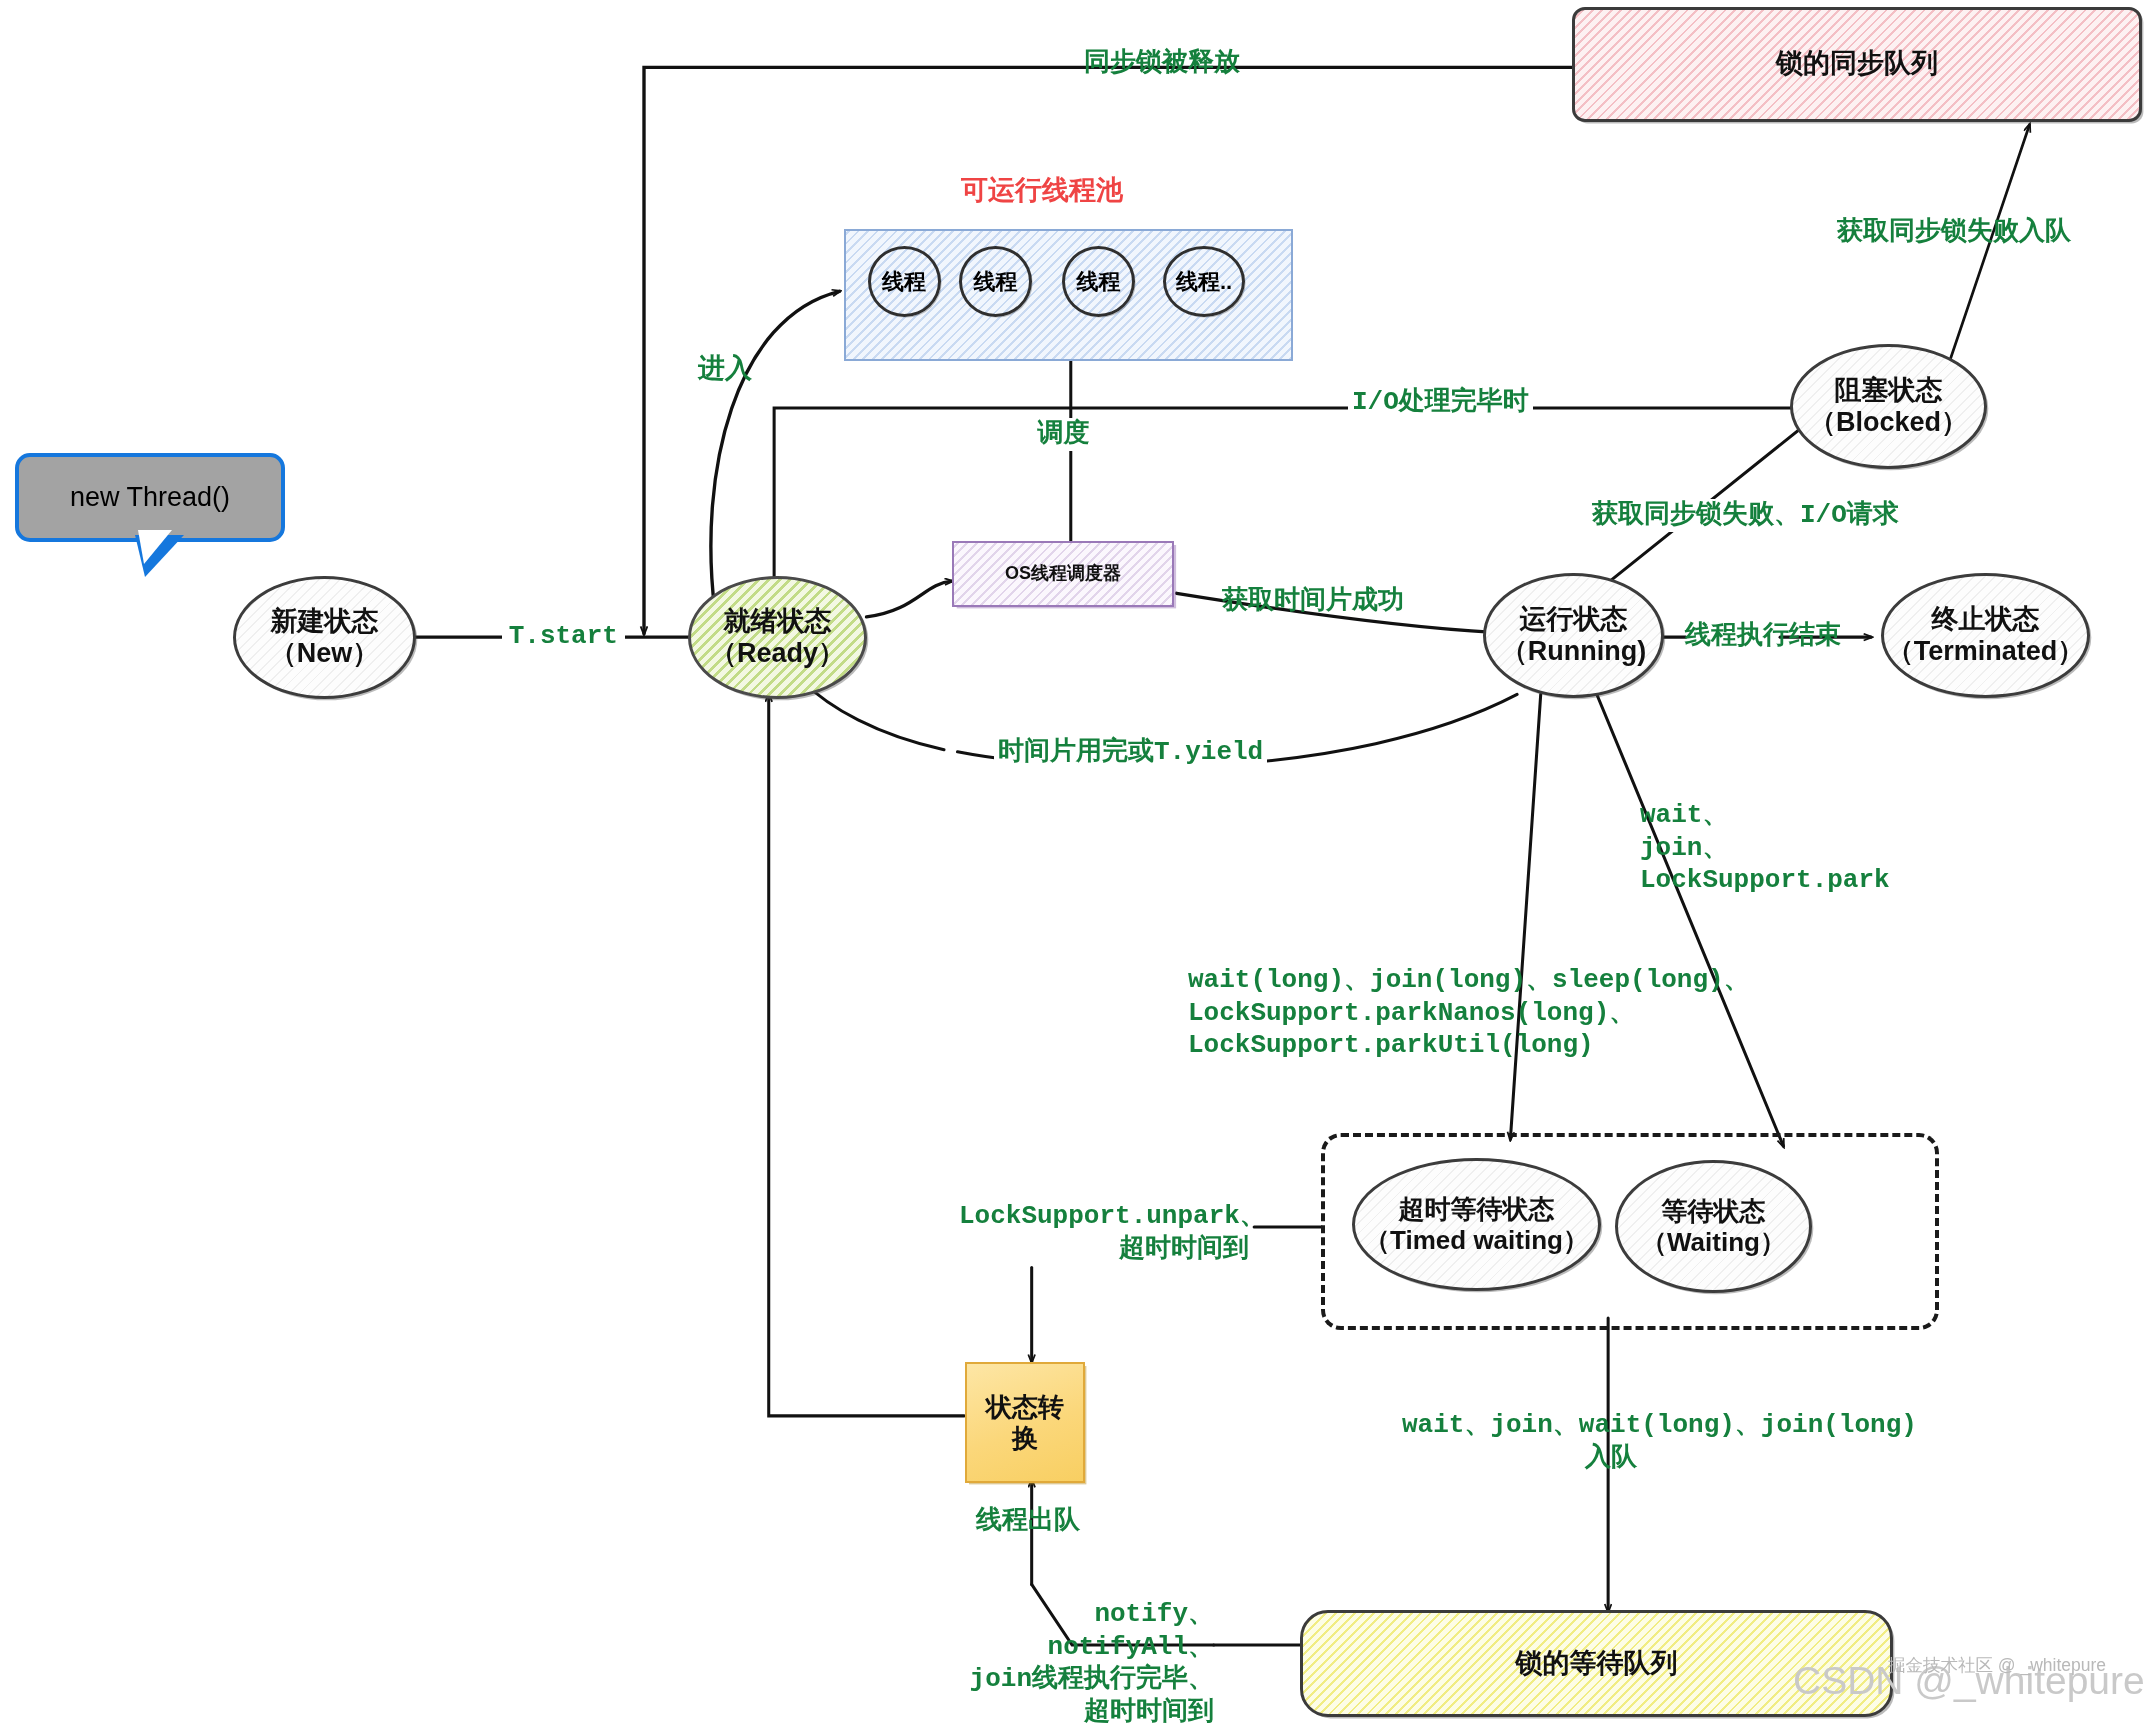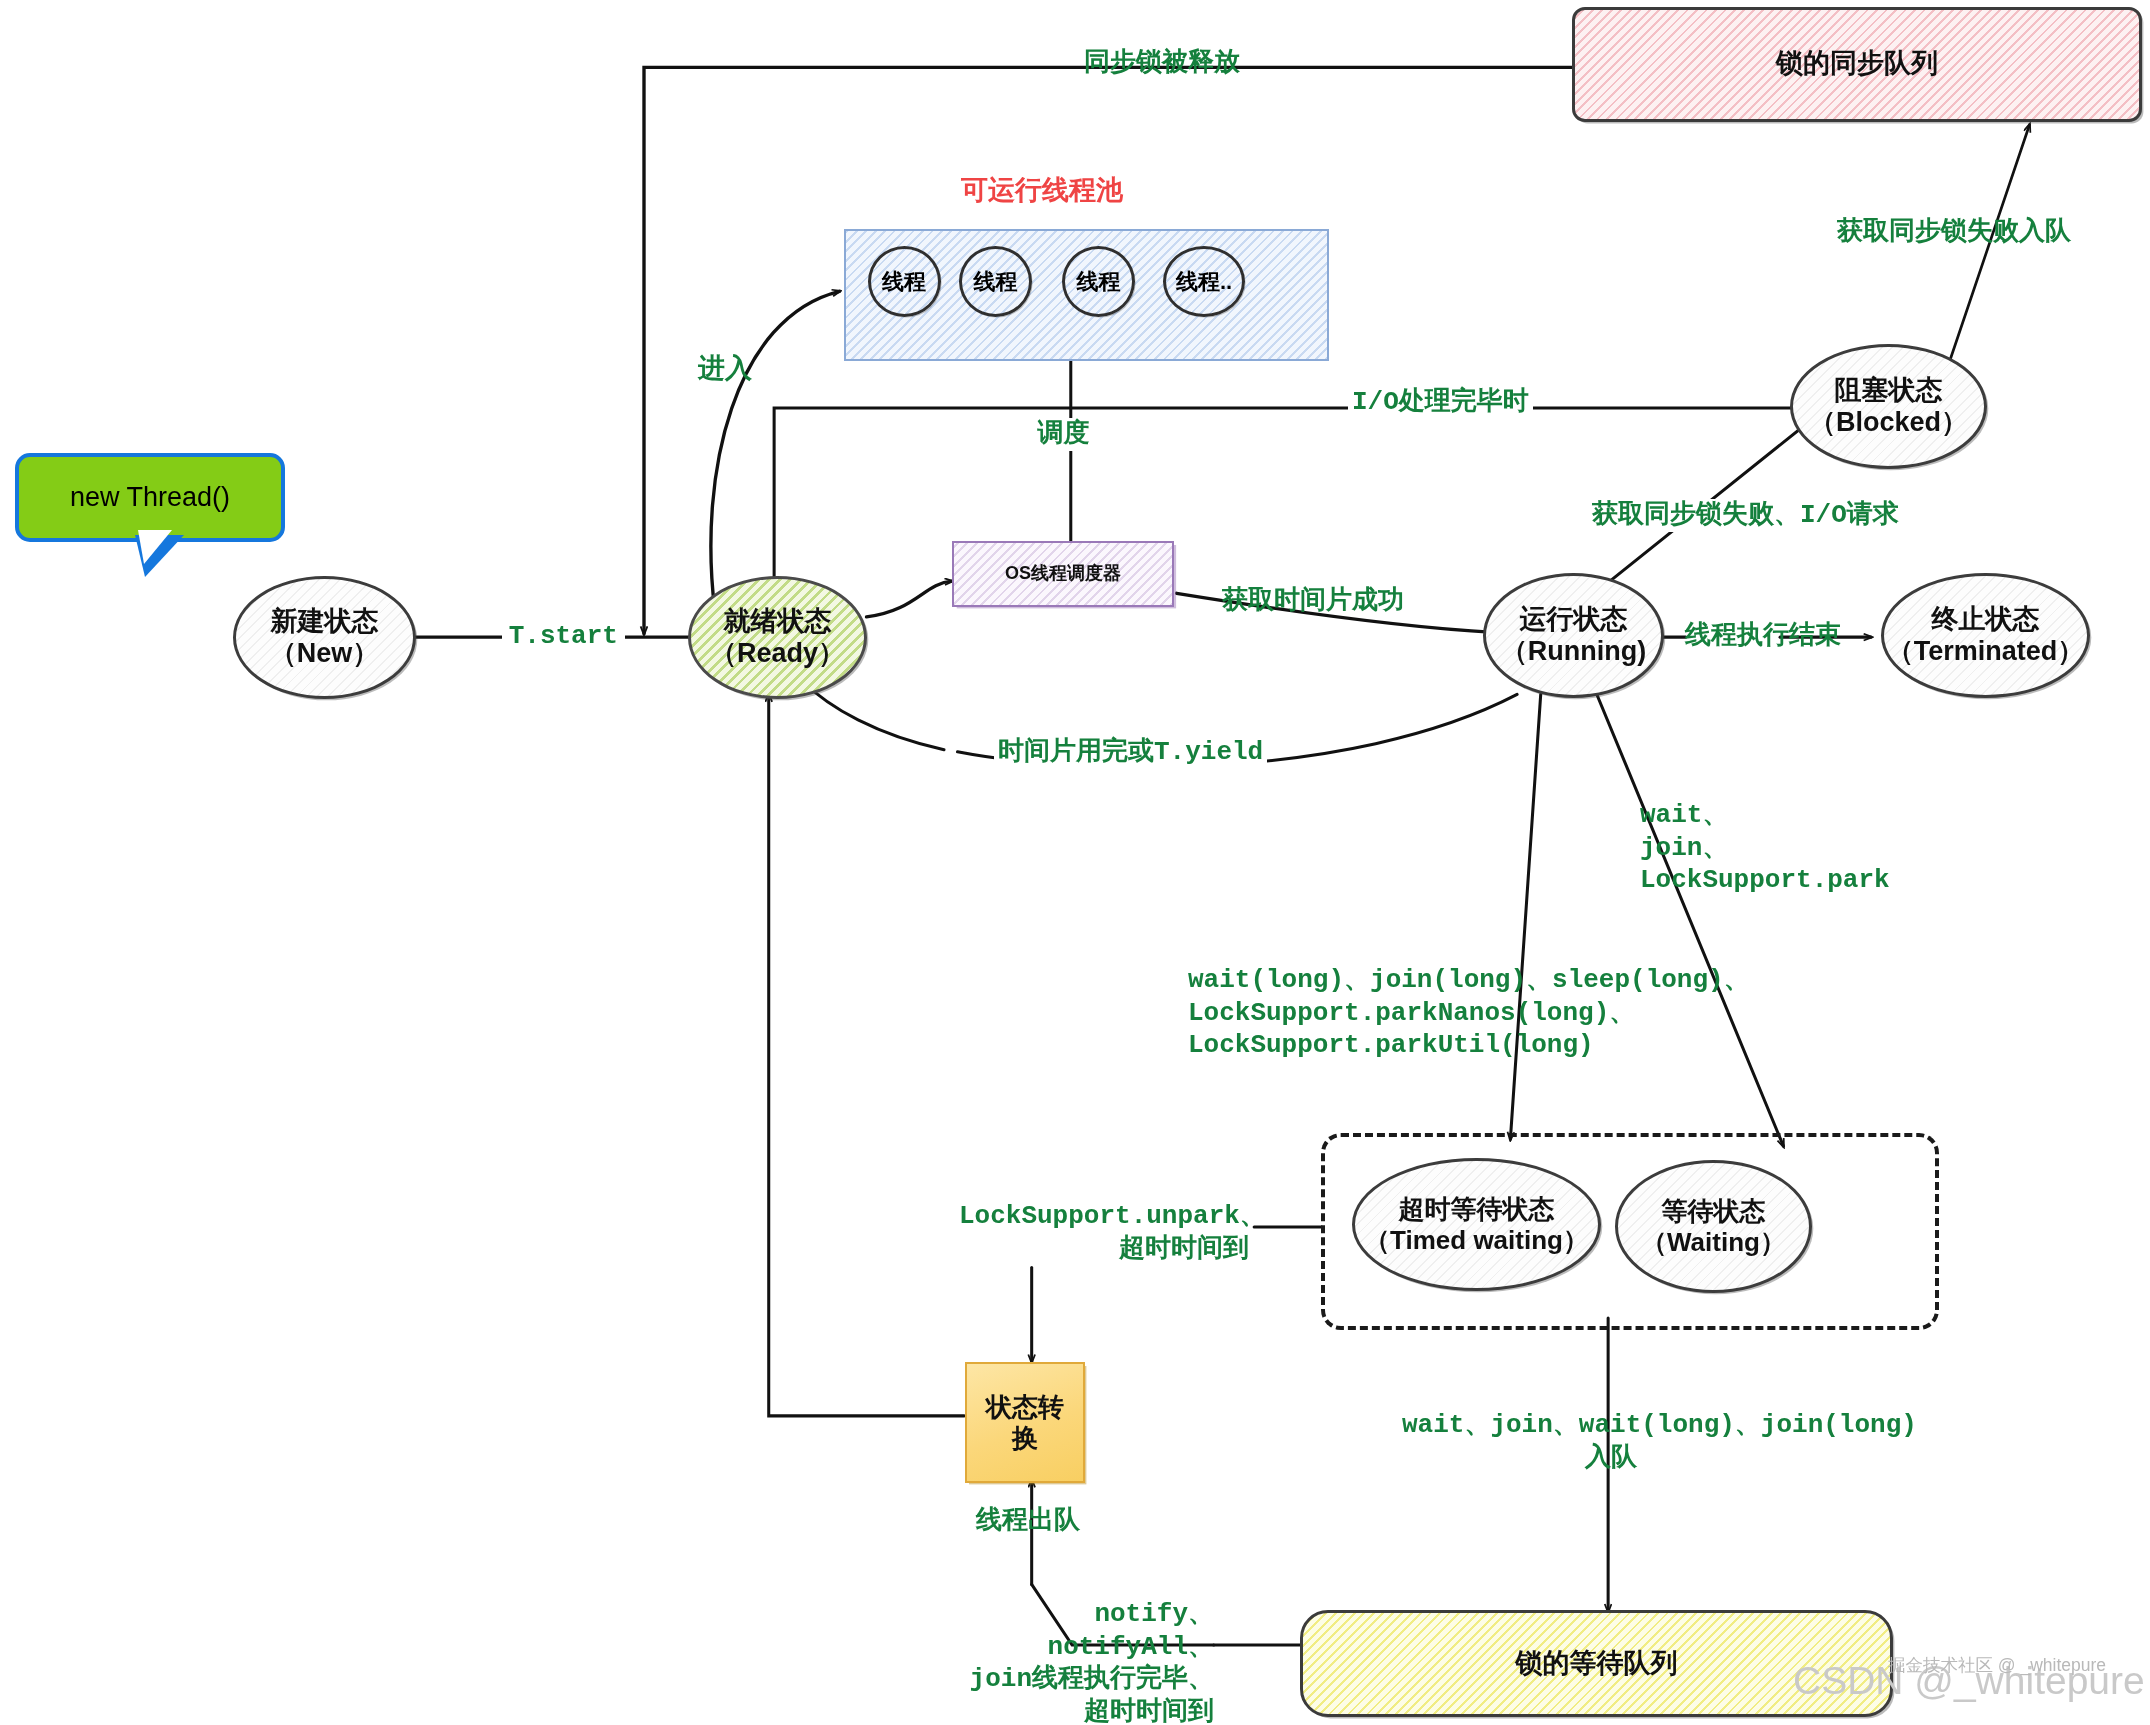--- a/index.html
+++ b/index.html
@@ -21,37 +21,37 @@
        background:
          repeating-linear-gradient(-45deg, rgba(154,196,60,.55) 0 2.7px, rgba(255,255,255,0) 2.7px 7.4px),
          #f3f8e2;}
 
   .thr{position:absolute;border:3.4px solid #2f2f2f;border-radius:50%;
        display:flex;align-items:center;justify-content:center;font-weight:bold;
        background:transparent;box-shadow:1.3px 1.3px 0 -0.7px rgba(50,50,50,.3);}
 
   
   .pool{position:absolute;border:2px solid #8aa9d6;
-       background:repeating-linear-gradient(-45deg, rgba(140,175,225,.40) 0 2px, rgba(255,255,255,0) 2px 6.7px), #f1f6fd;padding-left:36px;}
+       background:repeating-linear-gradient(-45deg, rgba(140,175,225,.40) 0 2px, rgba(255,255,255,0) 2px 6.7px), #f1f6fd;}
   .sched{position:absolute;border:2.7px solid #9a79b8;
        background:repeating-linear-gradient(-45deg, rgba(150,110,180,.25) 0 2px, rgba(255,255,255,0) 2px 6.7px), #fbf7fd;
        box-shadow:3.4px 2.7px 0 -1.3px rgba(150,110,180,.45);}
   .lockbox{position:absolute;border:3.4px solid #3b3b3b;border-radius:16px;
        background:repeating-linear-gradient(-45deg, rgba(236,150,160,.55) 0 2px, rgba(255,255,255,0) 2px 6.7px), #fdf1f2;
        box-shadow:2.7px 2.7px 0 -1.3px rgba(60,60,60,.35);}
   .waitbox{position:absolute;border:3.4px solid #3b3b3b;border-radius:28px;
        background:repeating-linear-gradient(-45deg, rgba(236,230,90,.70) 0 2px, rgba(255,255,255,0) 2px 6.7px), #fdfde6;
        box-shadow:2.7px 2.7px 0 -1.3px rgba(60,60,60,.35);}
   .dashbox{position:absolute;border:4.7px dashed #1a1a1a;border-radius:20px;background:transparent;}
   .statebox{position:absolute;border:2.7px solid #e0a93a;
        background:linear-gradient(160deg,#fde6a5 0%,#fbd77a 55%,#f8cf62 100%);
        box-shadow:2.7px 2.7px 0 -1.3px rgba(190,150,50,.5);}
 
   
-  .bubble{position:absolute;border:4.7px solid #1577dd;border-radius:15px;background:#84cc16;
+  .bubble{position:absolute;border:4.7px solid #1577dd;border-radius:15px;background:#a3a3a3;
           display:flex;align-items:center;justify-content:center;}
   .bubble .tail{position:absolute;left:116px;bottom:-39px;width:0;height:0;
           border-left:10.8px solid transparent;border-right:39px solid transparent;
           border-top:42px solid #1577dd;}
   .bubble .tail:after{content:"";position:absolute;left:-6.7px;top:-47px;width:0;height:0;
           border-left:6.7px solid transparent;border-right:28px solid transparent;
           border-top:34px solid #fff;}
 
   .lbl{position:absolute;font-weight:bold;color:#15803d;line-height:1.25;white-space:pre;font-family:Liberation Mono, monospace;}
   .lbl.c{text-align:center;}

